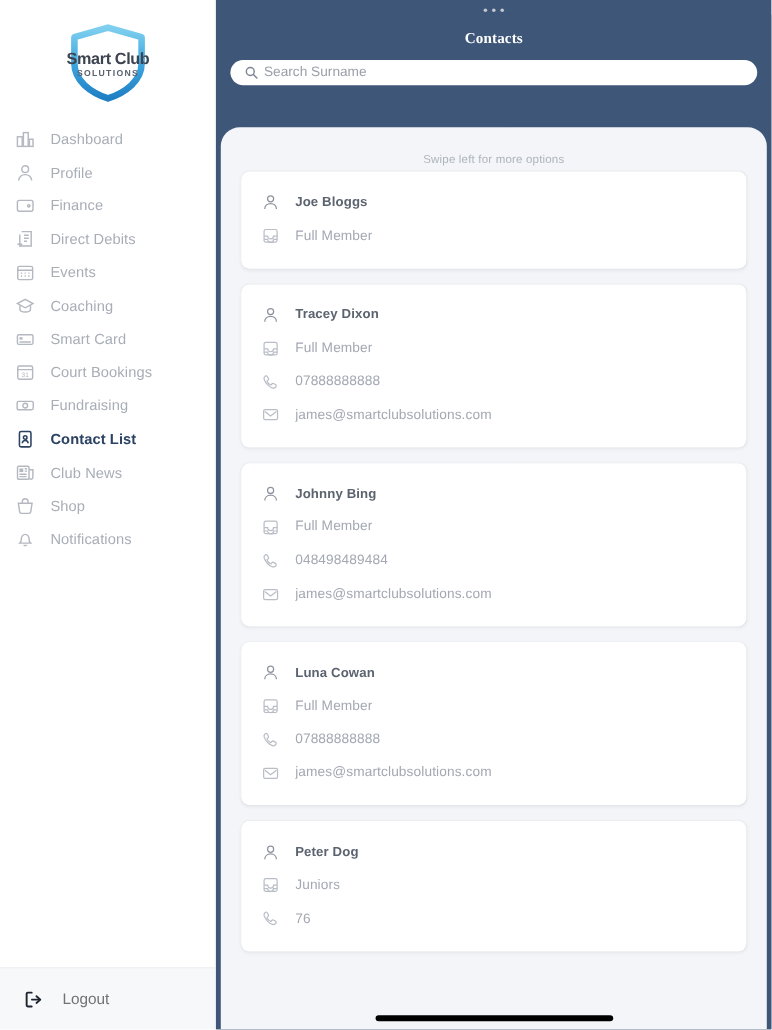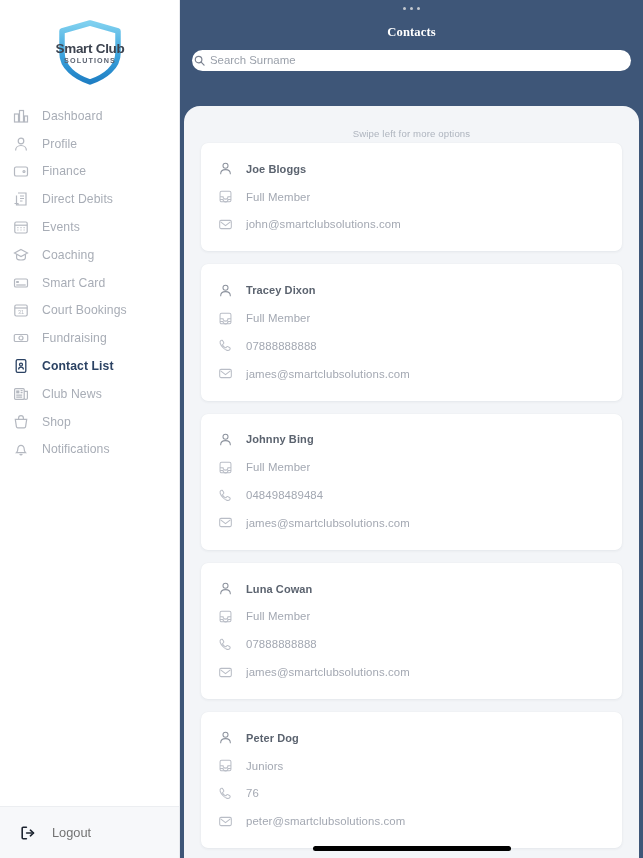--- a/index.html
+++ b/index.html
@@ -184,21 +184,21 @@
   .search-wrap {
     padding: 0 12px;
     margin-top: 2px;
   }
   .search-box {
     height: 21px;
     background: #ffffff;
     border-radius: 11px;
     display: flex;
     align-items: center;
-    padding: 0 2px;
+    padding: 0 12px;
     gap: 5px;
   }
   .search-icon {
     width: 11px; height: 11px;
     flex: 0 0 11px;
     color: #7b8290;
     display: flex; align-items: center; justify-content: center;
   }
   .search-input {
     border: 0;
@@ -514,29 +514,20 @@
             <div class="row">
               <span class="row-icon">
                 <svg width="15" height="15" viewBox="0 0 16 16" fill="none" stroke="currentColor" stroke-width="1.1">
                     <rect x="2.2" y="2.4" width="11.6" height="11.2" rx="1.6"></rect>
                     <path d="M2.2 8.2h3.2a2.6 2.6 0 0 0 5.2 0h3.2"></path>
                     <path d="M2.2 11.2h3.2a2.6 2.6 0 0 0 5.2 0h3.2"></path>
                   </svg>
               </span>
               <span class="row-text">Full Member</span>
             </div>
-            <div class="row">
-              <span class="row-icon">
-                <svg width="15" height="15" viewBox="0 0 16 16" fill="none" stroke="currentColor" stroke-width="1.1">
-                    <rect x="1.8" y="3.6" width="12.4" height="8.8" rx="1.4"></rect>
-                    <path d="M2.8 5.2 8 9.2l5.2-4"></path>
-                  </svg>
-              </span>
-              <span class="row-text">john@smartclubsolutions.com</span>
-            </div>
           </div>
 
           <div class="card">
             <div class="row name">
               <span class="row-icon">
                 <svg width="15" height="15" viewBox="0 0 16 16" fill="none" stroke="currentColor" stroke-width="1.1">
                     <circle cx="8" cy="5" r="2.7"></circle>
                     <path d="M2.8 14c0-2.9 2.3-4.8 5.2-4.8S13.2 11.1 13.2 14"></path>
                   </svg>
               </span>
@@ -670,29 +661,20 @@
               <span class="row-text">Juniors</span>
             </div>
             <div class="row">
               <span class="row-icon">
                 <svg width="15" height="15" viewBox="0 0 16 16" fill="none" stroke="currentColor" stroke-width="1.1">
                     <path d="M3.2 2.6c.8-.5 1.6-.3 2 .5l.9 1.7c.3.6.1 1-.4 1.4l-.7.5c-.2.2-.2.4-.1.7.5 1.2 1.8 2.5 3 3 .3.1.5.1.7-.1l.5-.7c.4-.5.8-.7 1.4-.4l1.7.9c.8.4 1 1.2.5 2-.7 1-1.8 1.4-3 1.1C7 12.5 3.5 9 2.3 5.6c-.4-1.2 0-2.3.9-3z"></path>
                   </svg>
               </span>
               <span class="row-text">76</span>
             </div>
-            <div class="row">
-              <span class="row-icon">
-                <svg width="15" height="15" viewBox="0 0 16 16" fill="none" stroke="currentColor" stroke-width="1.1">
-                    <rect x="1.8" y="3.6" width="12.4" height="8.8" rx="1.4"></rect>
-                    <path d="M2.8 5.2 8 9.2l5.2-4"></path>
-                  </svg>
-              </span>
-              <span class="row-text">peter@smartclubsolutions.com</span>
-            </div>
           </div>
 
         </div>
       </div>
 
       <div class="home-indicator">
         <span></span>
       </div>
 
     </div>

